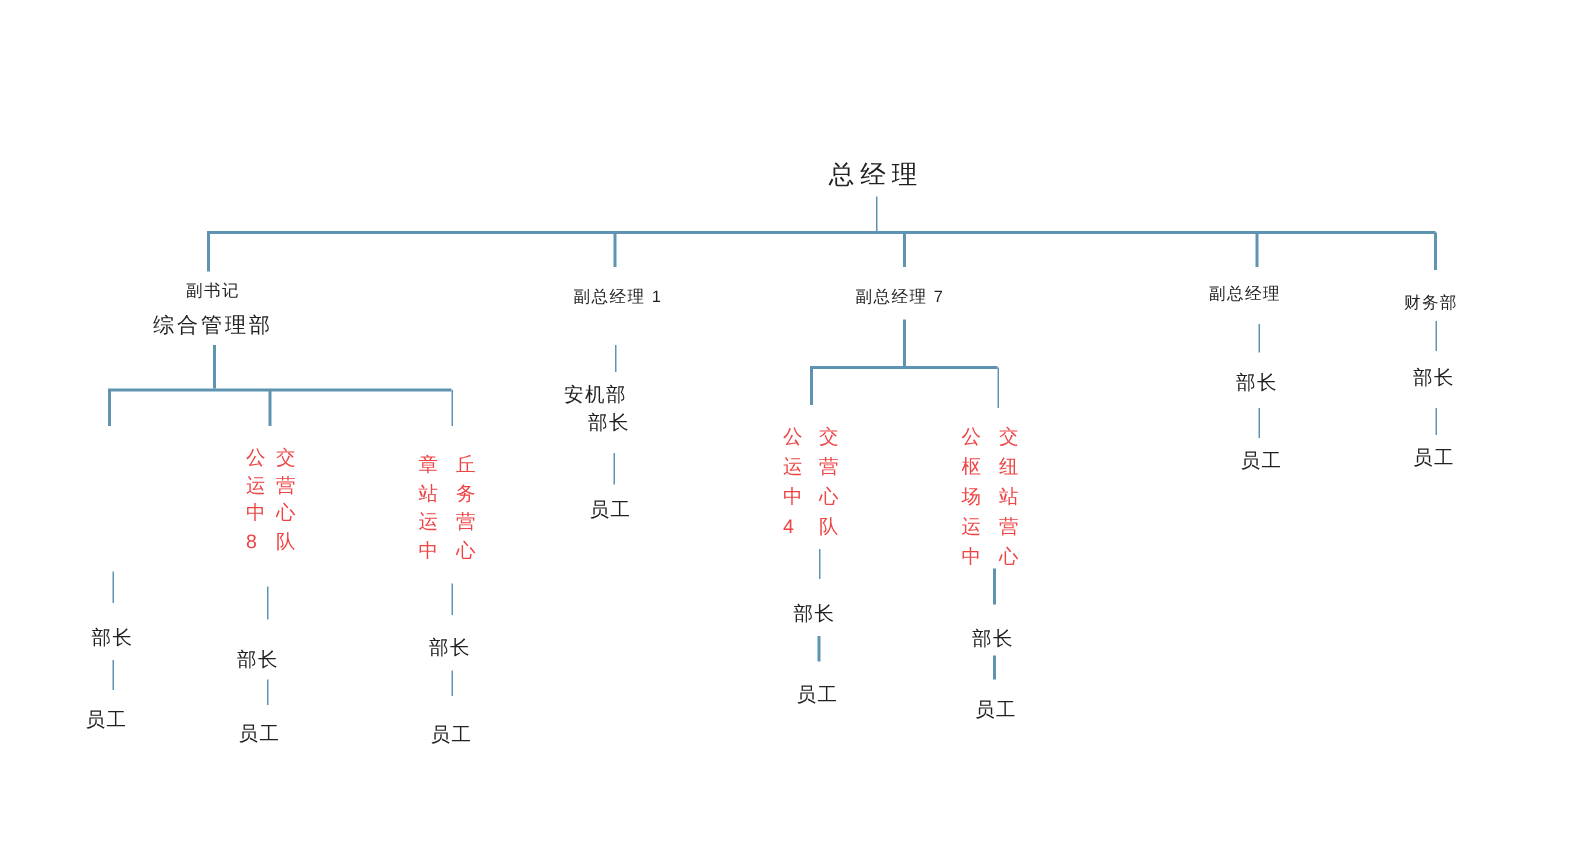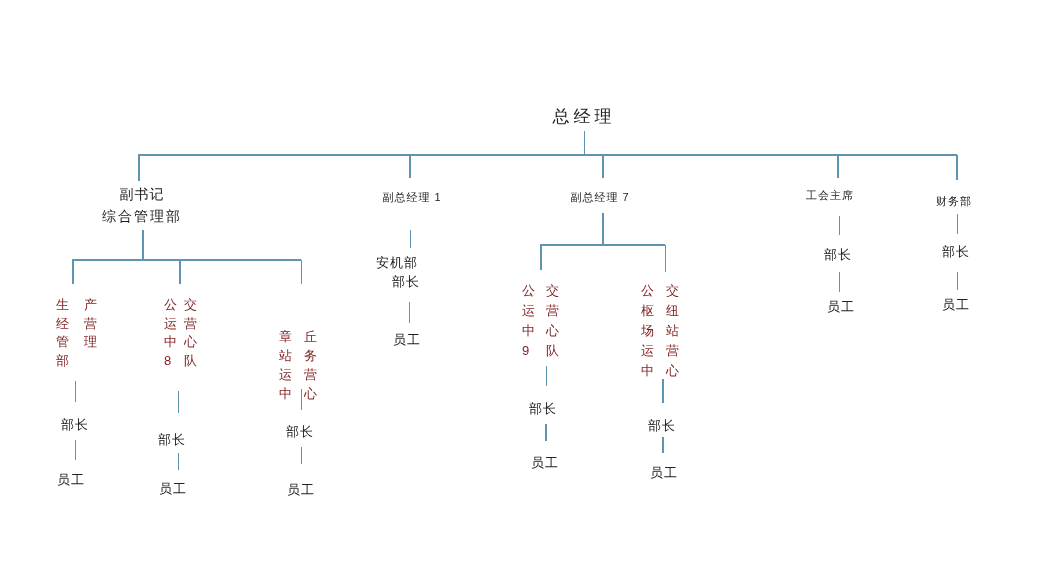--- a/index.html
+++ b/index.html
@@ -16,84 +16,78 @@
   .label {
     position: absolute;
     white-space: nowrap;
     font-size: 13px;
     letter-spacing: 1px;
     color: #212121;
   }
   .center { transform: translateX(-50%); }
   .title { font-size: 17px; letter-spacing: 4px; }
   .lv2 { font-size: 11px; }
-  .dsec1 { font-size: 14px; letter-spacing: 1px; }
+  .dsec1 { font-size: 11px; letter-spacing: 1px; }
   .dsec2 { font-size: 14px; letter-spacing: 2px; }
   .block {
     position: absolute;
     font-size: 13px;
-    color: #7f1d1d;
+    color: #ef4444;
   }
   .block .bline {
     text-align: justify;
     text-align-last: justify;
   }
   .line { position: absolute; }
 </style>
 </head>
 <body>
 
 <div class="canvas" style="background: rgb(255, 255, 255); color: rgb(33, 33, 33);">
 
   <div class="label center title" style="left:584px; top:105px;">总经理</div>
 
   <div class="label center dsec1" style="left:142px; top:186px;">副书记</div>
   <div class="label center dsec2" style="left:142px; top:208px;">综合管理部</div>
 
   <div class="label center lv2" style="left:412px; top:190px;">副总经理 1</div>
   <div class="label center lv2" style="left:600px; top:190px;">副总经理 7</div>
-  <div class="label center lv2" style="left:830px; top:188px;">工会主席</div>
+  <div class="label center lv2" style="left:830px; top:188px;">副总经理</div>
   <div class="label center lv2" style="left:954px; top:194px;">财务部</div>
 
-  <div class="block" style="left:56px; top:296px; width:41px; line-height:18.5px;">
-    <div class="bline">生 产</div>
-    <div class="bline">经 营</div>
-    <div class="bline">管 理</div>
-    <div class="bline">部</div>
-  </div>
   <div class="label center" style="left:75px; top:416px;">部长</div>
   <div class="label center" style="left:71px; top:471px;">员工</div>
 
   <div class="block" style="left:164px; top:296px; width:33px; line-height:18.5px;">
     <div class="bline">公 交</div>
     <div class="bline">运 营</div>
     <div class="bline">中 心</div>
     <div class="bline">8 队</div>
   </div>
   <div class="label center" style="left:172px; top:431px;">部长</div>
   <div class="label center" style="left:173px; top:480px;">员工</div>
 
-  <div class="block" style="left:279px; top:300px; width:38px; line-height:19px;margin-top:27px;">
+  <div class="block" style="left:279px; top:300px; width:38px; line-height:19px;">
     <div class="bline">章 丘</div>
     <div class="bline">站 务</div>
     <div class="bline">运 营</div>
     <div class="bline">中 心</div>
   </div>
   <div class="label center" style="left:300px; top:423px;">部长</div>
   <div class="label center" style="left:301px; top:481px;">员工</div>
 
   <div class="label center" style="left:397px; top:254px;">安机部</div>
   <div class="label center" style="left:406px; top:273px;">部长</div>
   <div class="label center" style="left:407px; top:331px;">员工</div>
 
   <div class="block" style="left:522px; top:281px; width:37px; line-height:20px;">
     <div class="bline">公 交</div>
     <div class="bline">运 营</div>
     <div class="bline">中 心</div>
-    <div class="bline">9 队</div>
+    <div class="bline">4 队</div>
   </div>
   <div class="label center" style="left:543px; top:400px;">部长</div>
   <div class="label center" style="left:545px; top:454px;">员工</div>
 
   <div class="block" style="left:641px; top:281px; width:38px; line-height:20px;">
     <div class="bline">公 交</div>
     <div class="bline">枢 纽</div>
     <div class="bline">场 站</div>
     <div class="bline">运 营</div>
     <div class="bline">中 心</div>

